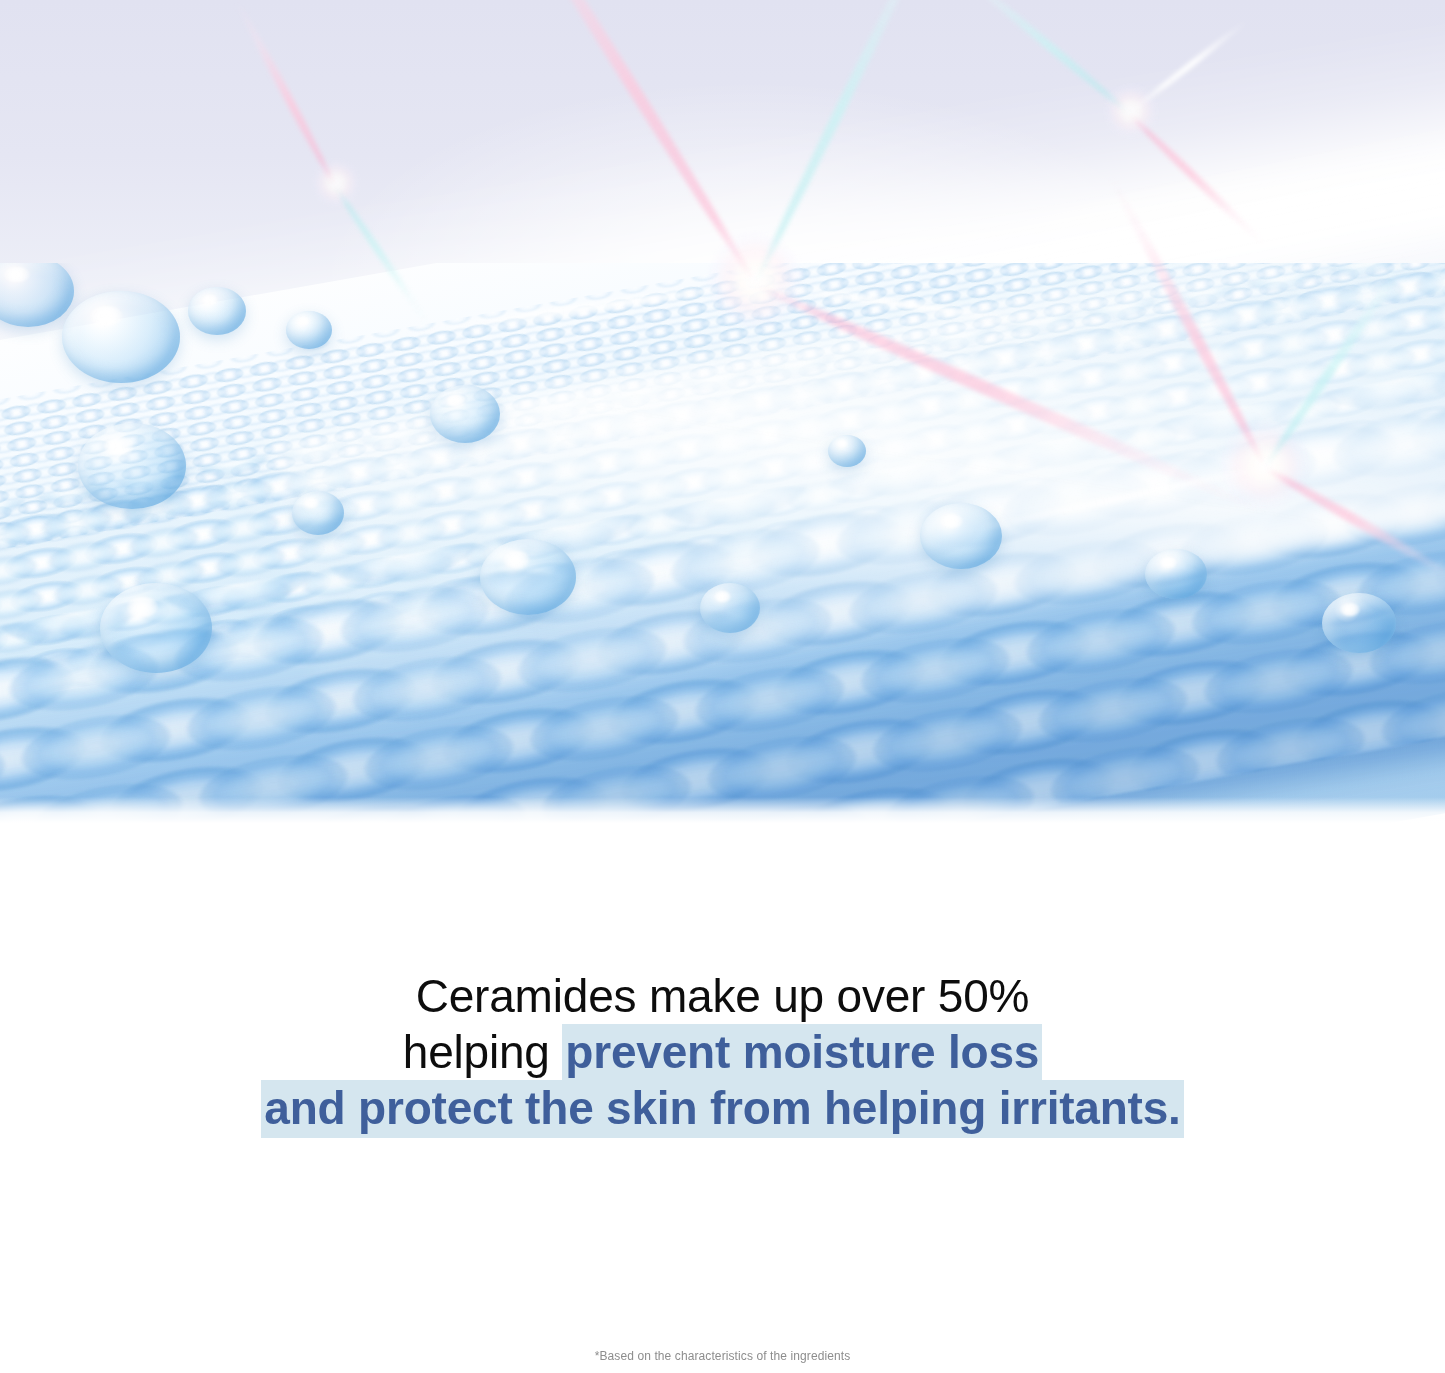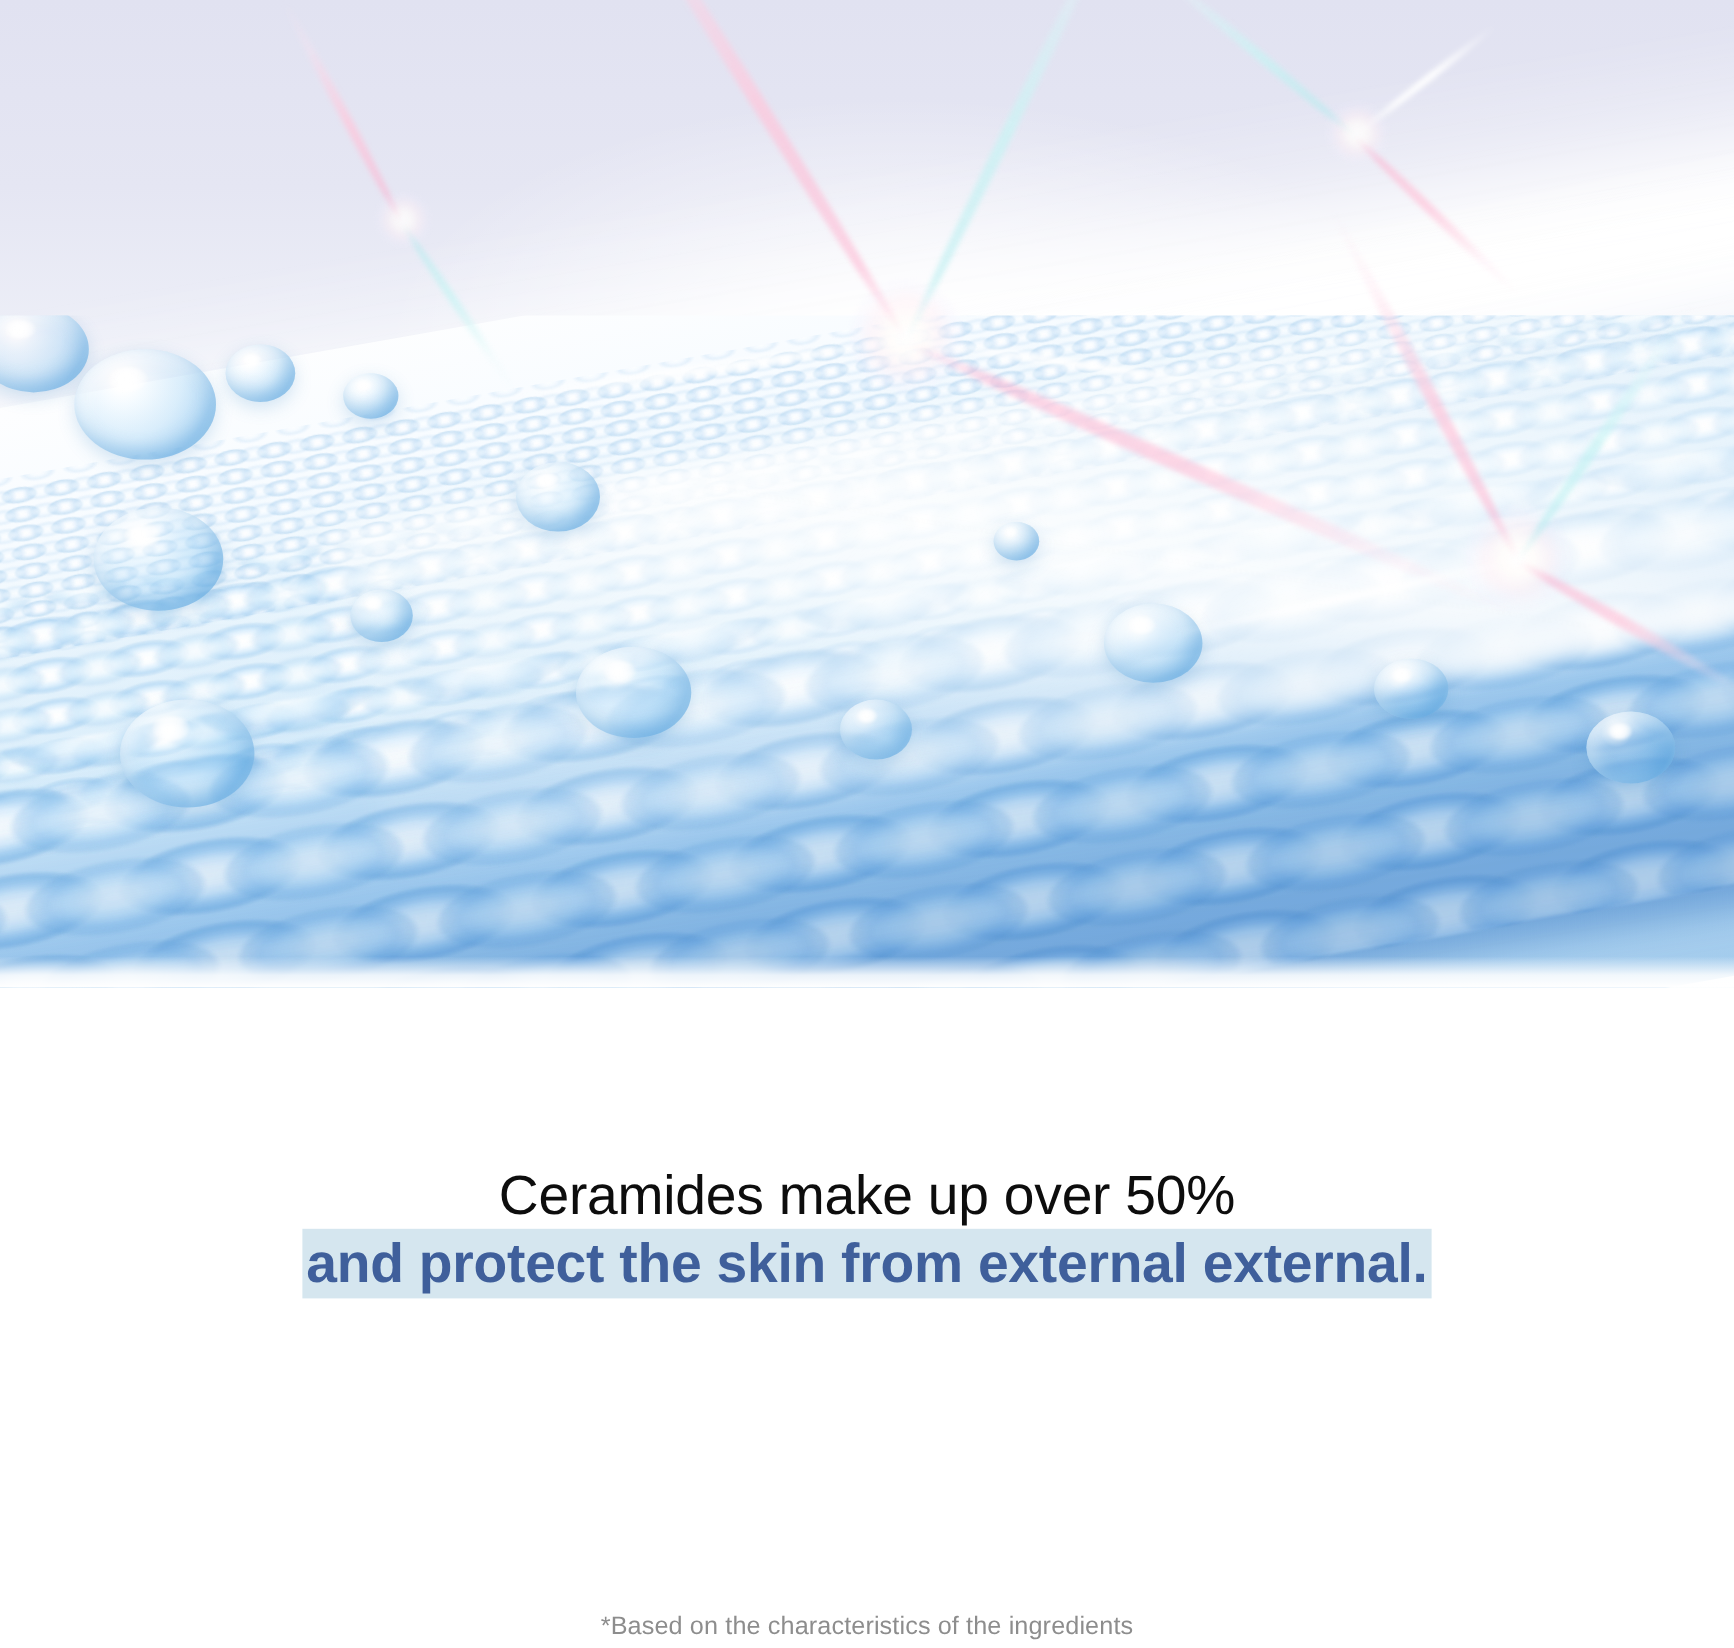--- a/index.html
+++ b/index.html
@@ -412,21 +412,21 @@
     box-decoration-break: clone;
     -webkit-box-decoration-break: clone;
   }
 
   .footnote {
     position: absolute;
     left: 0;
     top: 1344px;
     width: 1445px;
     text-align: center;
-    font-size: 21px;
+    font-size: 12px;
     line-height: 24px;
     color: #8d8d8d;
     letter-spacing: 0.1px;
   }
 </style>
 </head>
 <body>
 
 <div class="page">
 
@@ -506,18 +506,19 @@
       <div class="flare-core"></div>
       <div class="ray ray-pink" style="left:40px; top:40px; width:210px; height:8px;  transform: rotate(-118deg);"></div>
       <div class="ray ray-cyan" style="left:40px; top:41px; width:170px; height:7px;  transform: rotate(56deg);"></div>
     </div>
 
     <div class="hero-fade"></div>
   </div>
 
   <div class="copy">
     <div class="copy-line">Ceramides make up over 50%</div>
-    <div class="copy-line"><span class="hl">and protect the skin from external external.</span></div>
+    <div class="copy-line"><span>helping </span><span class="hl">prevent moisture loss</span></div>
+    <div class="copy-line"><span class="hl">and protect the skin from helping irritants.</span></div>
   </div>
 
   <div class="footnote">*Based on the characteristics of the ingredients</div>
 
 </div>
 
 </body></html>

